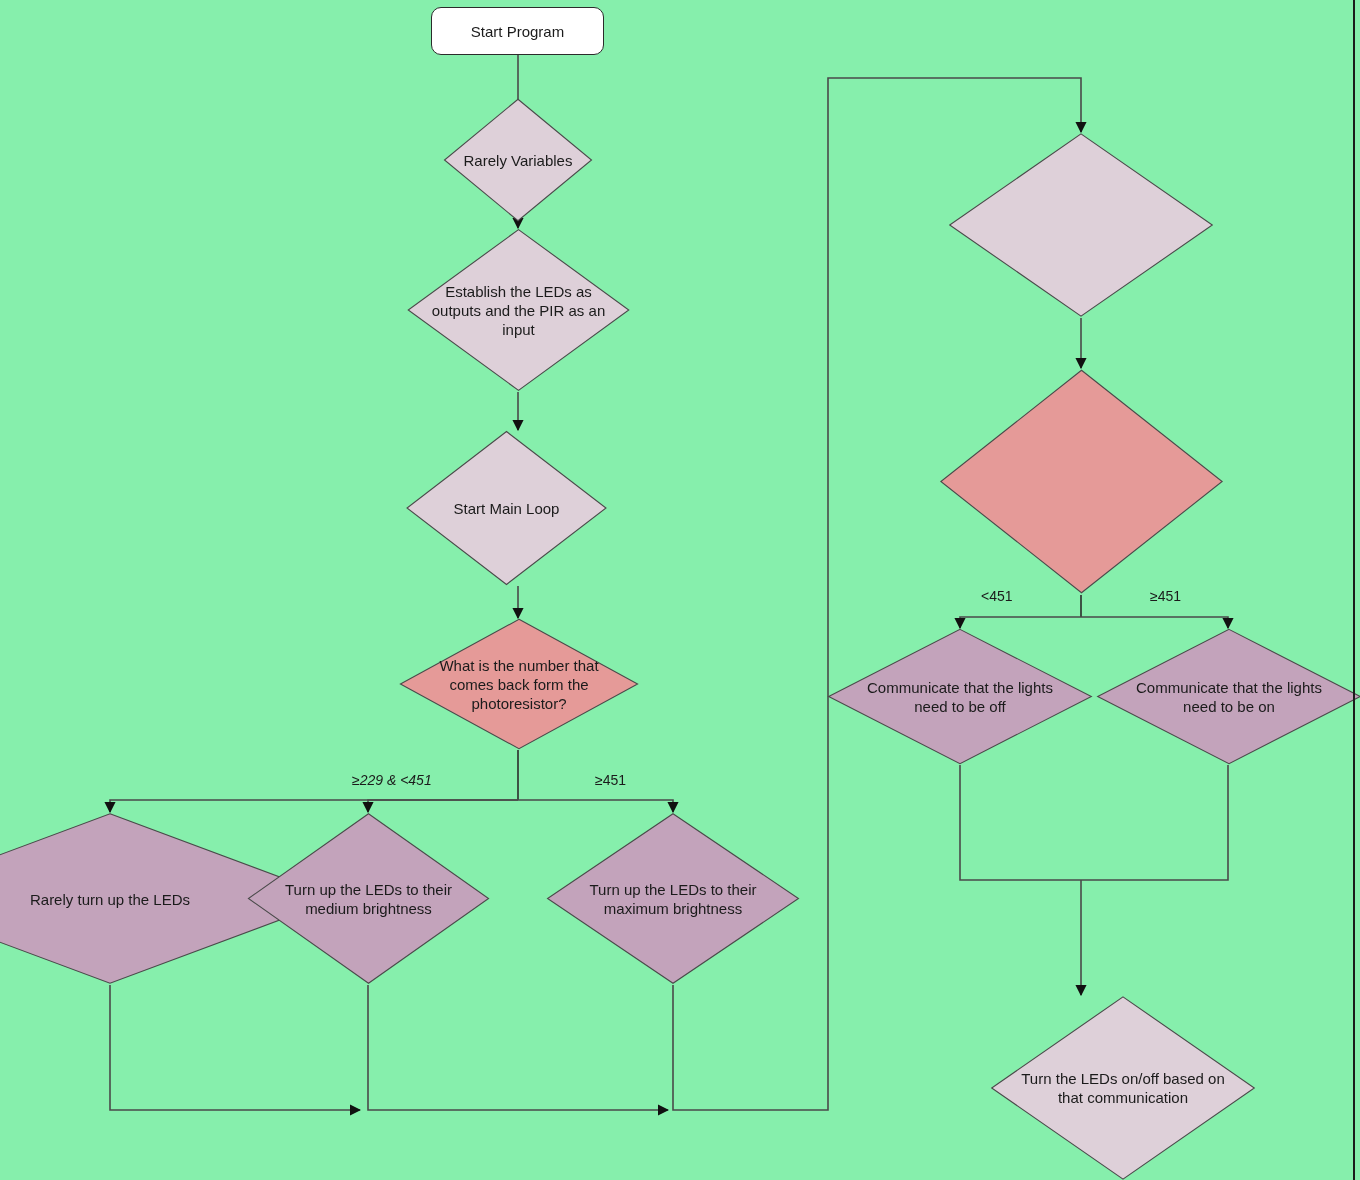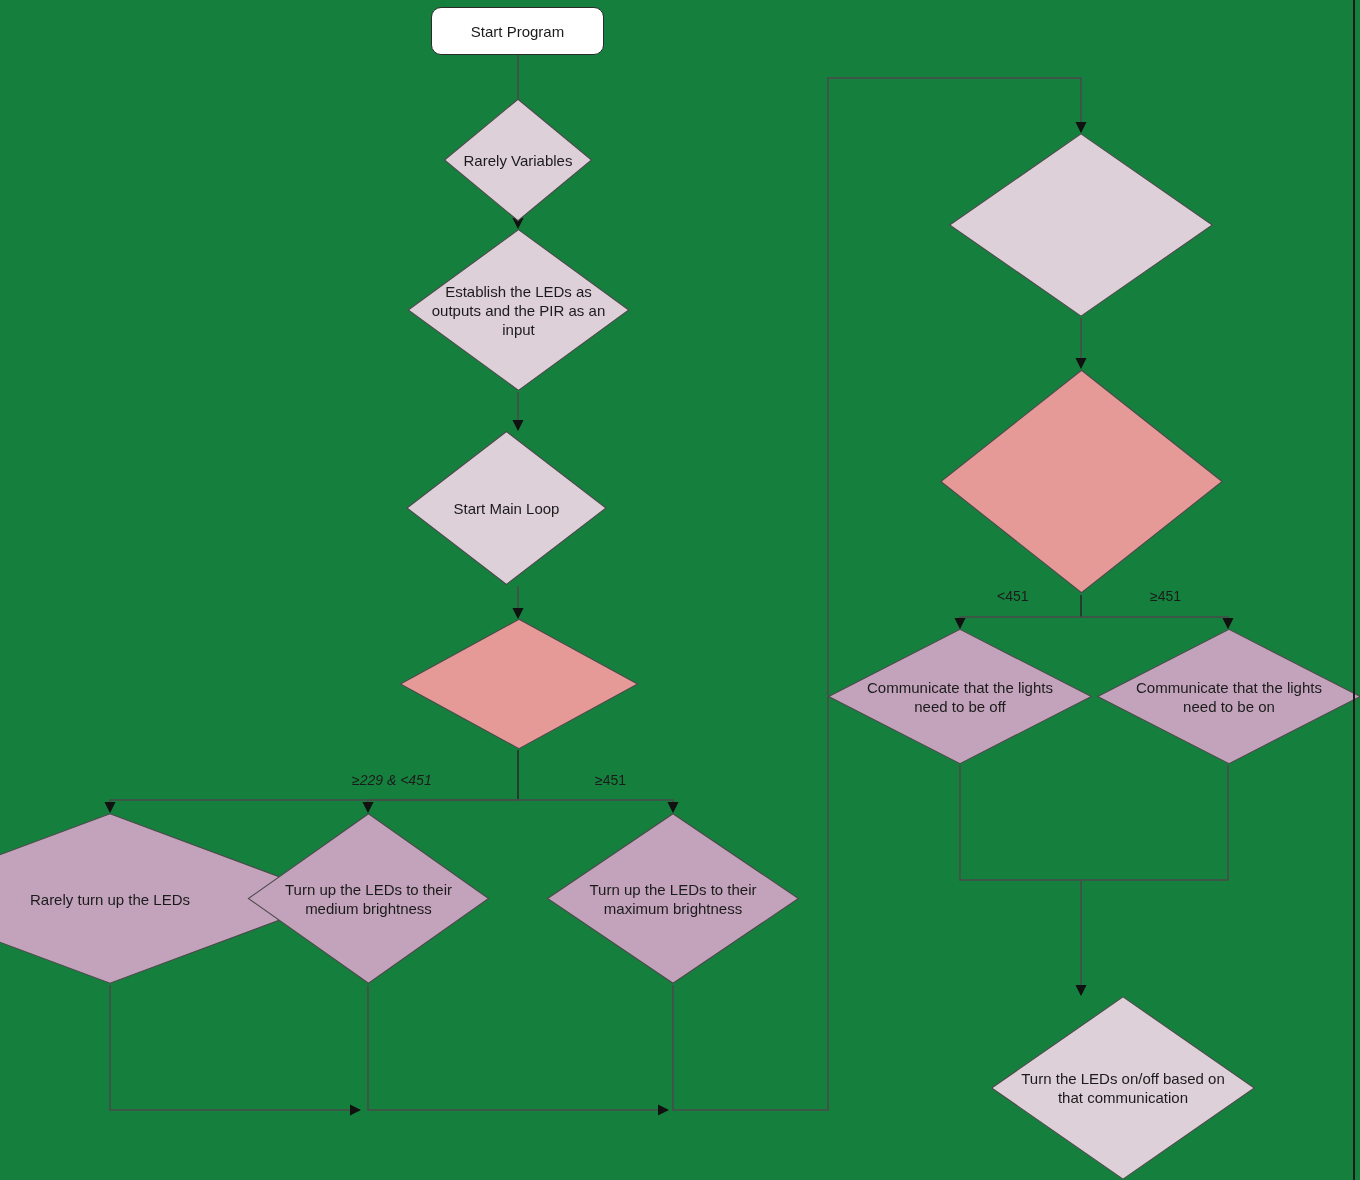--- a/index.html
+++ b/index.html
@@ -1,21 +1,21 @@
 <!DOCTYPE html>
 <html><head>
 <meta charset="utf-8">
 <style>
   html,body{margin:0;padding:0;background:#ffffff;}
   body{font-family:"Liberation Sans",sans-serif;}
   #canvas{
     position:relative;
     width:1360px;height:1180px;
     overflow:hidden;
-    background:#15803d;
+    background:#86efac;
   }
   #edges{position:absolute;left:0;top:0;width:1360px;height:1180px;}
   .node{position:absolute;box-sizing:border-box;}
 
   
   .diamond .shape{
     position:absolute;left:0;top:0;width:100%;height:100%;
   }
   .diamond .shape svg{display:block;width:100%;height:100%;}
   .diamond .label{
@@ -124,20 +124,23 @@
     </span>
     <span class="label">Start Main Loop</span>
   </div>
 
   <div class="node diamond" style="left:398px;top:618px;width:242px;height:132px;">
     <span class="shape">
       <svg viewBox="0 0 100 100" preserveAspectRatio="none">
         <polygon points="50,1 99,50 50,99 1,50" fill="#e59a98" stroke="#4a4a4a" stroke-width="1.1" vector-effect="non-scaling-stroke"></polygon>
       </svg>
     </span>
+    <span class="label">What is the number that
+comes back form the
+photoresistor?</span>
   </div>
 
   <div class="node diamond" style="left:-122px;top:812px;width:464px;height:173px;">
     <span class="shape">
       <svg viewBox="0 0 100 100" preserveAspectRatio="none">
         <polygon points="50,1 99,50 50,99 1,50" fill="#c3a3bb" stroke="#4a4a4a" stroke-width="1.1" vector-effect="non-scaling-stroke"></polygon>
       </svg>
     </span>
     <span class="label">Rarely turn up the LEDs</span>
   </div>
@@ -203,17 +206,17 @@
       <svg viewBox="0 0 100 100" preserveAspectRatio="none">
         <polygon points="50,1 99,50 50,99 1,50" fill="#ded0d9" stroke="#4a4a4a" stroke-width="1.1" vector-effect="non-scaling-stroke"></polygon>
       </svg>
     </span>
     <span class="label">Turn the LEDs on/off based on
 that communication</span>
   </div>
 
   <div class="edge-label" style="left:352px;top:772px;font-style:italic;">≥229 &amp; &lt;451</div>
   <div class="edge-label" style="left:595px;top:772px;">≥451</div>
-  <div class="edge-label" style="left:981px;top:588px;margin-left:16px;">&lt;451</div>
+  <div class="edge-label" style="left:981px;top:588px;">&lt;451</div>
   <div class="edge-label" style="left:1150px;top:588px;">≥451</div>
 
   <div class="right-rule" style="left:1353px;"></div>
 </div>
 
 </body></html>

